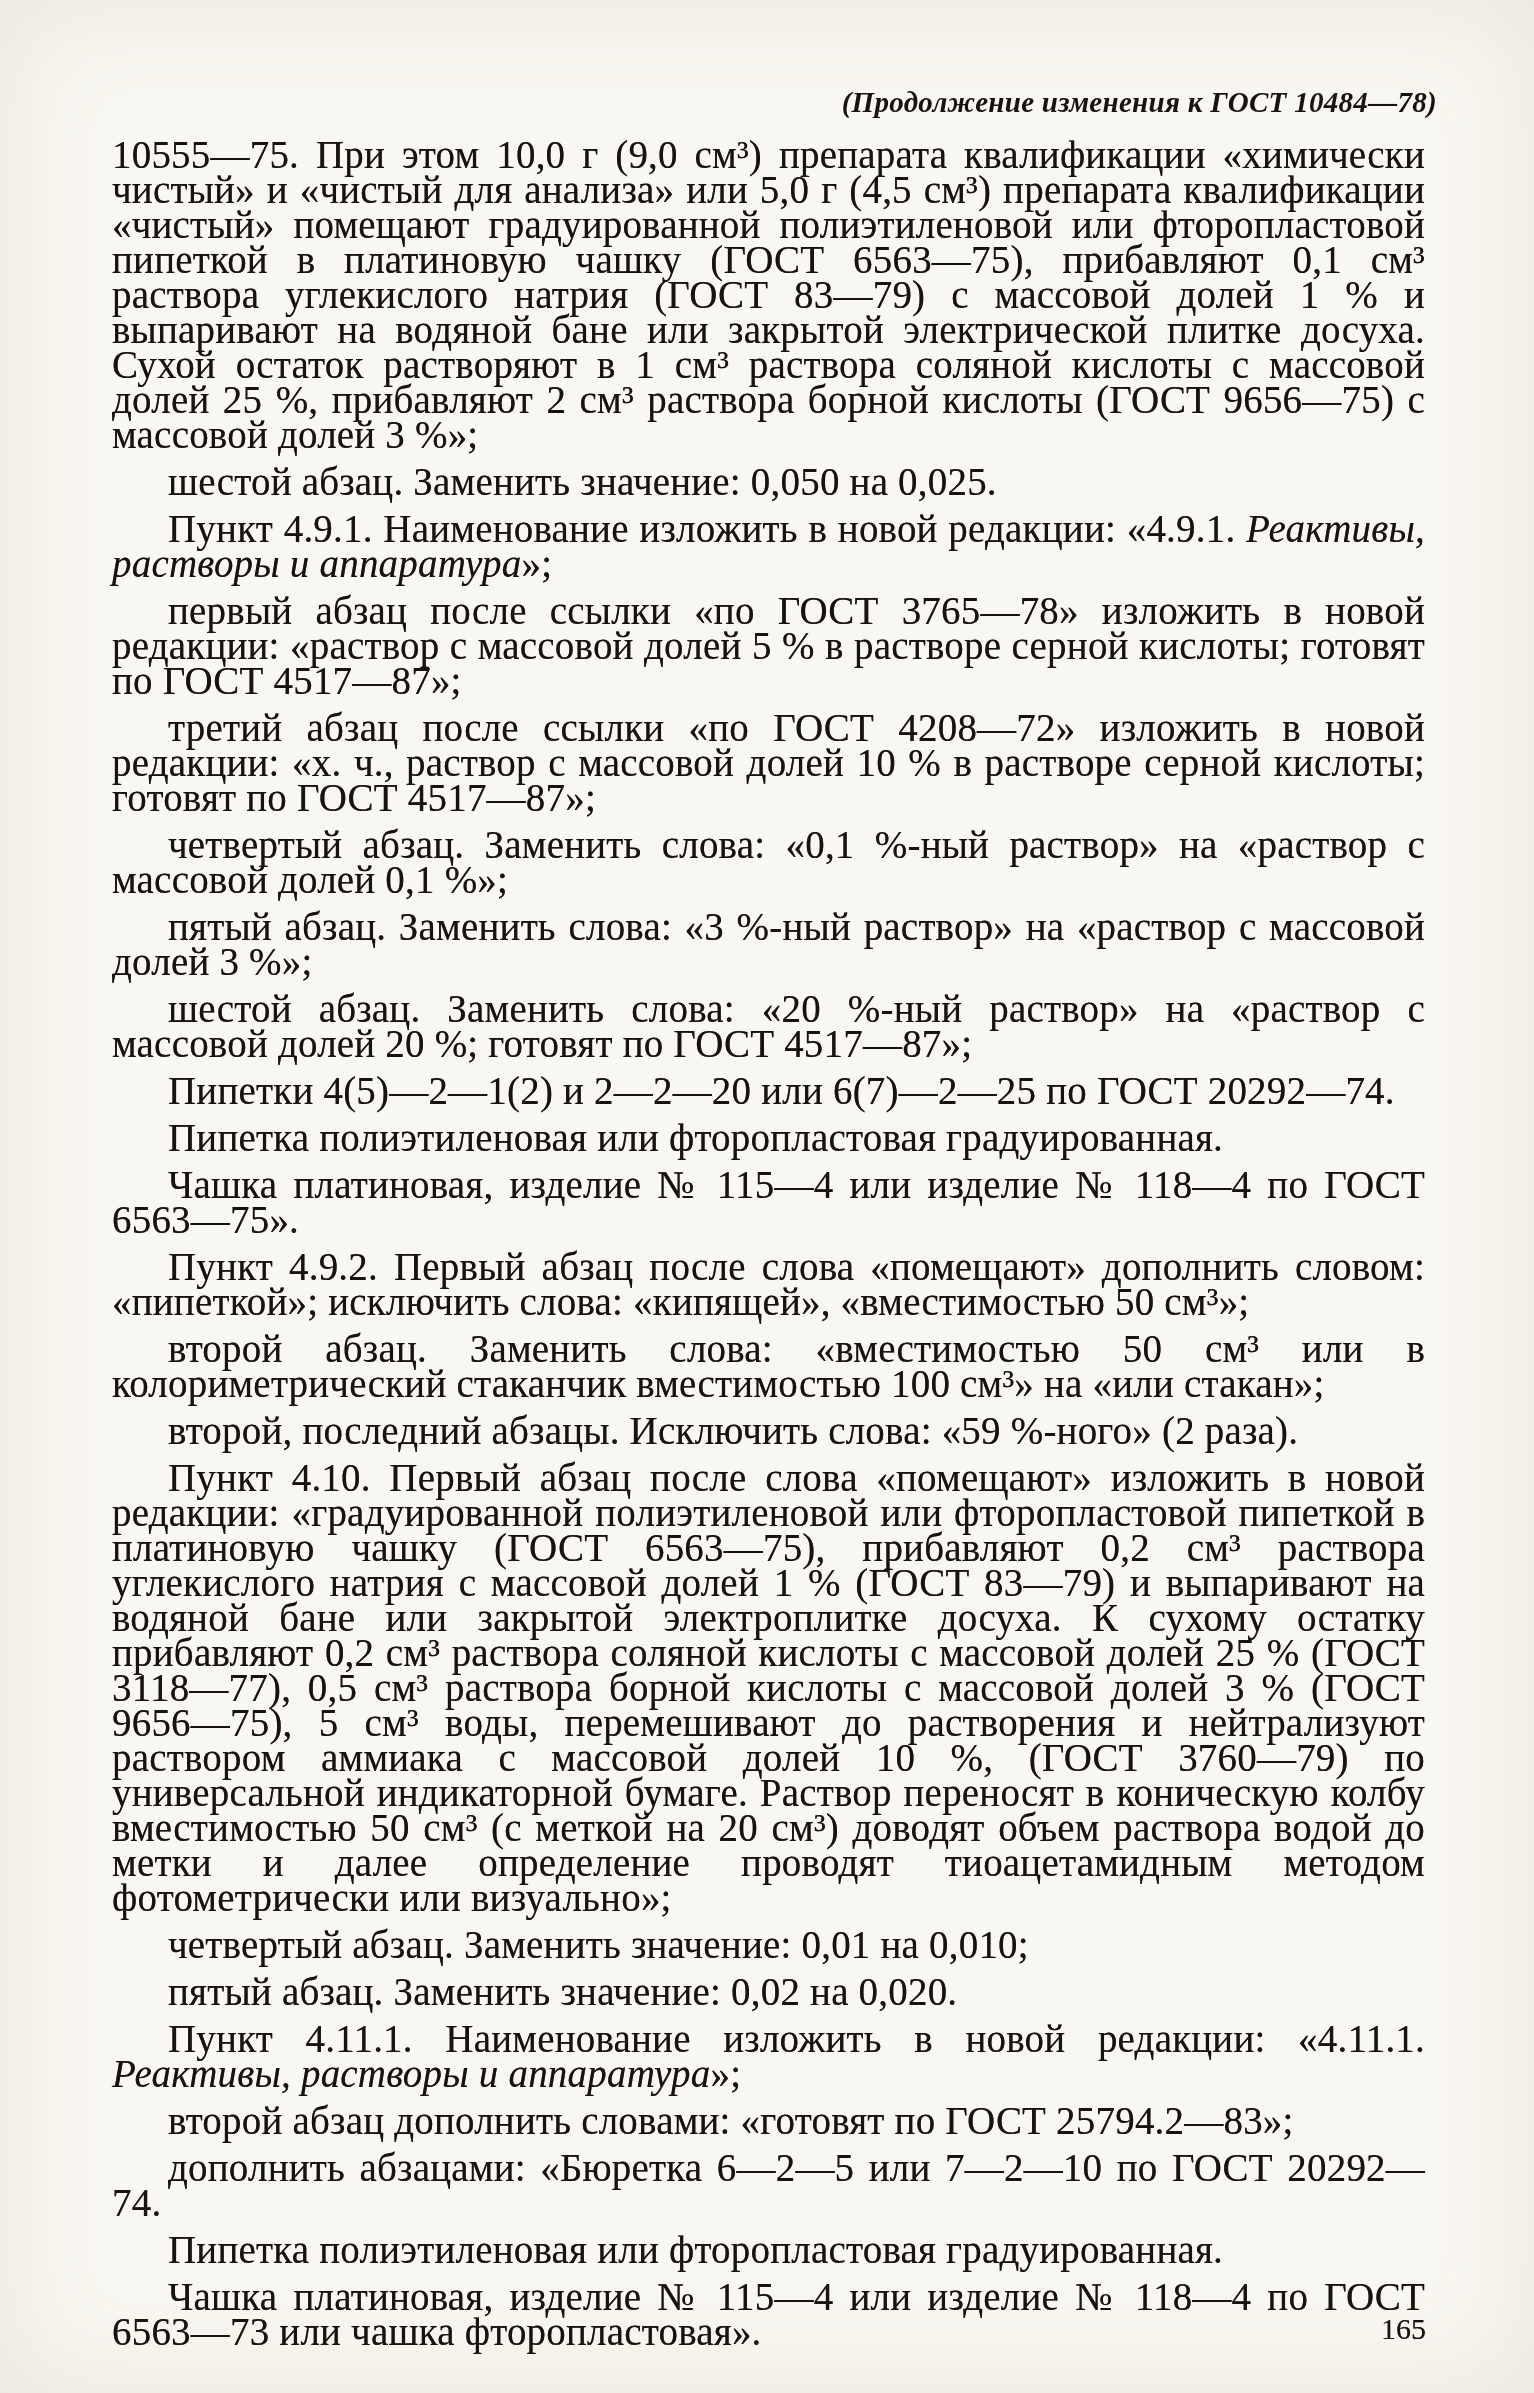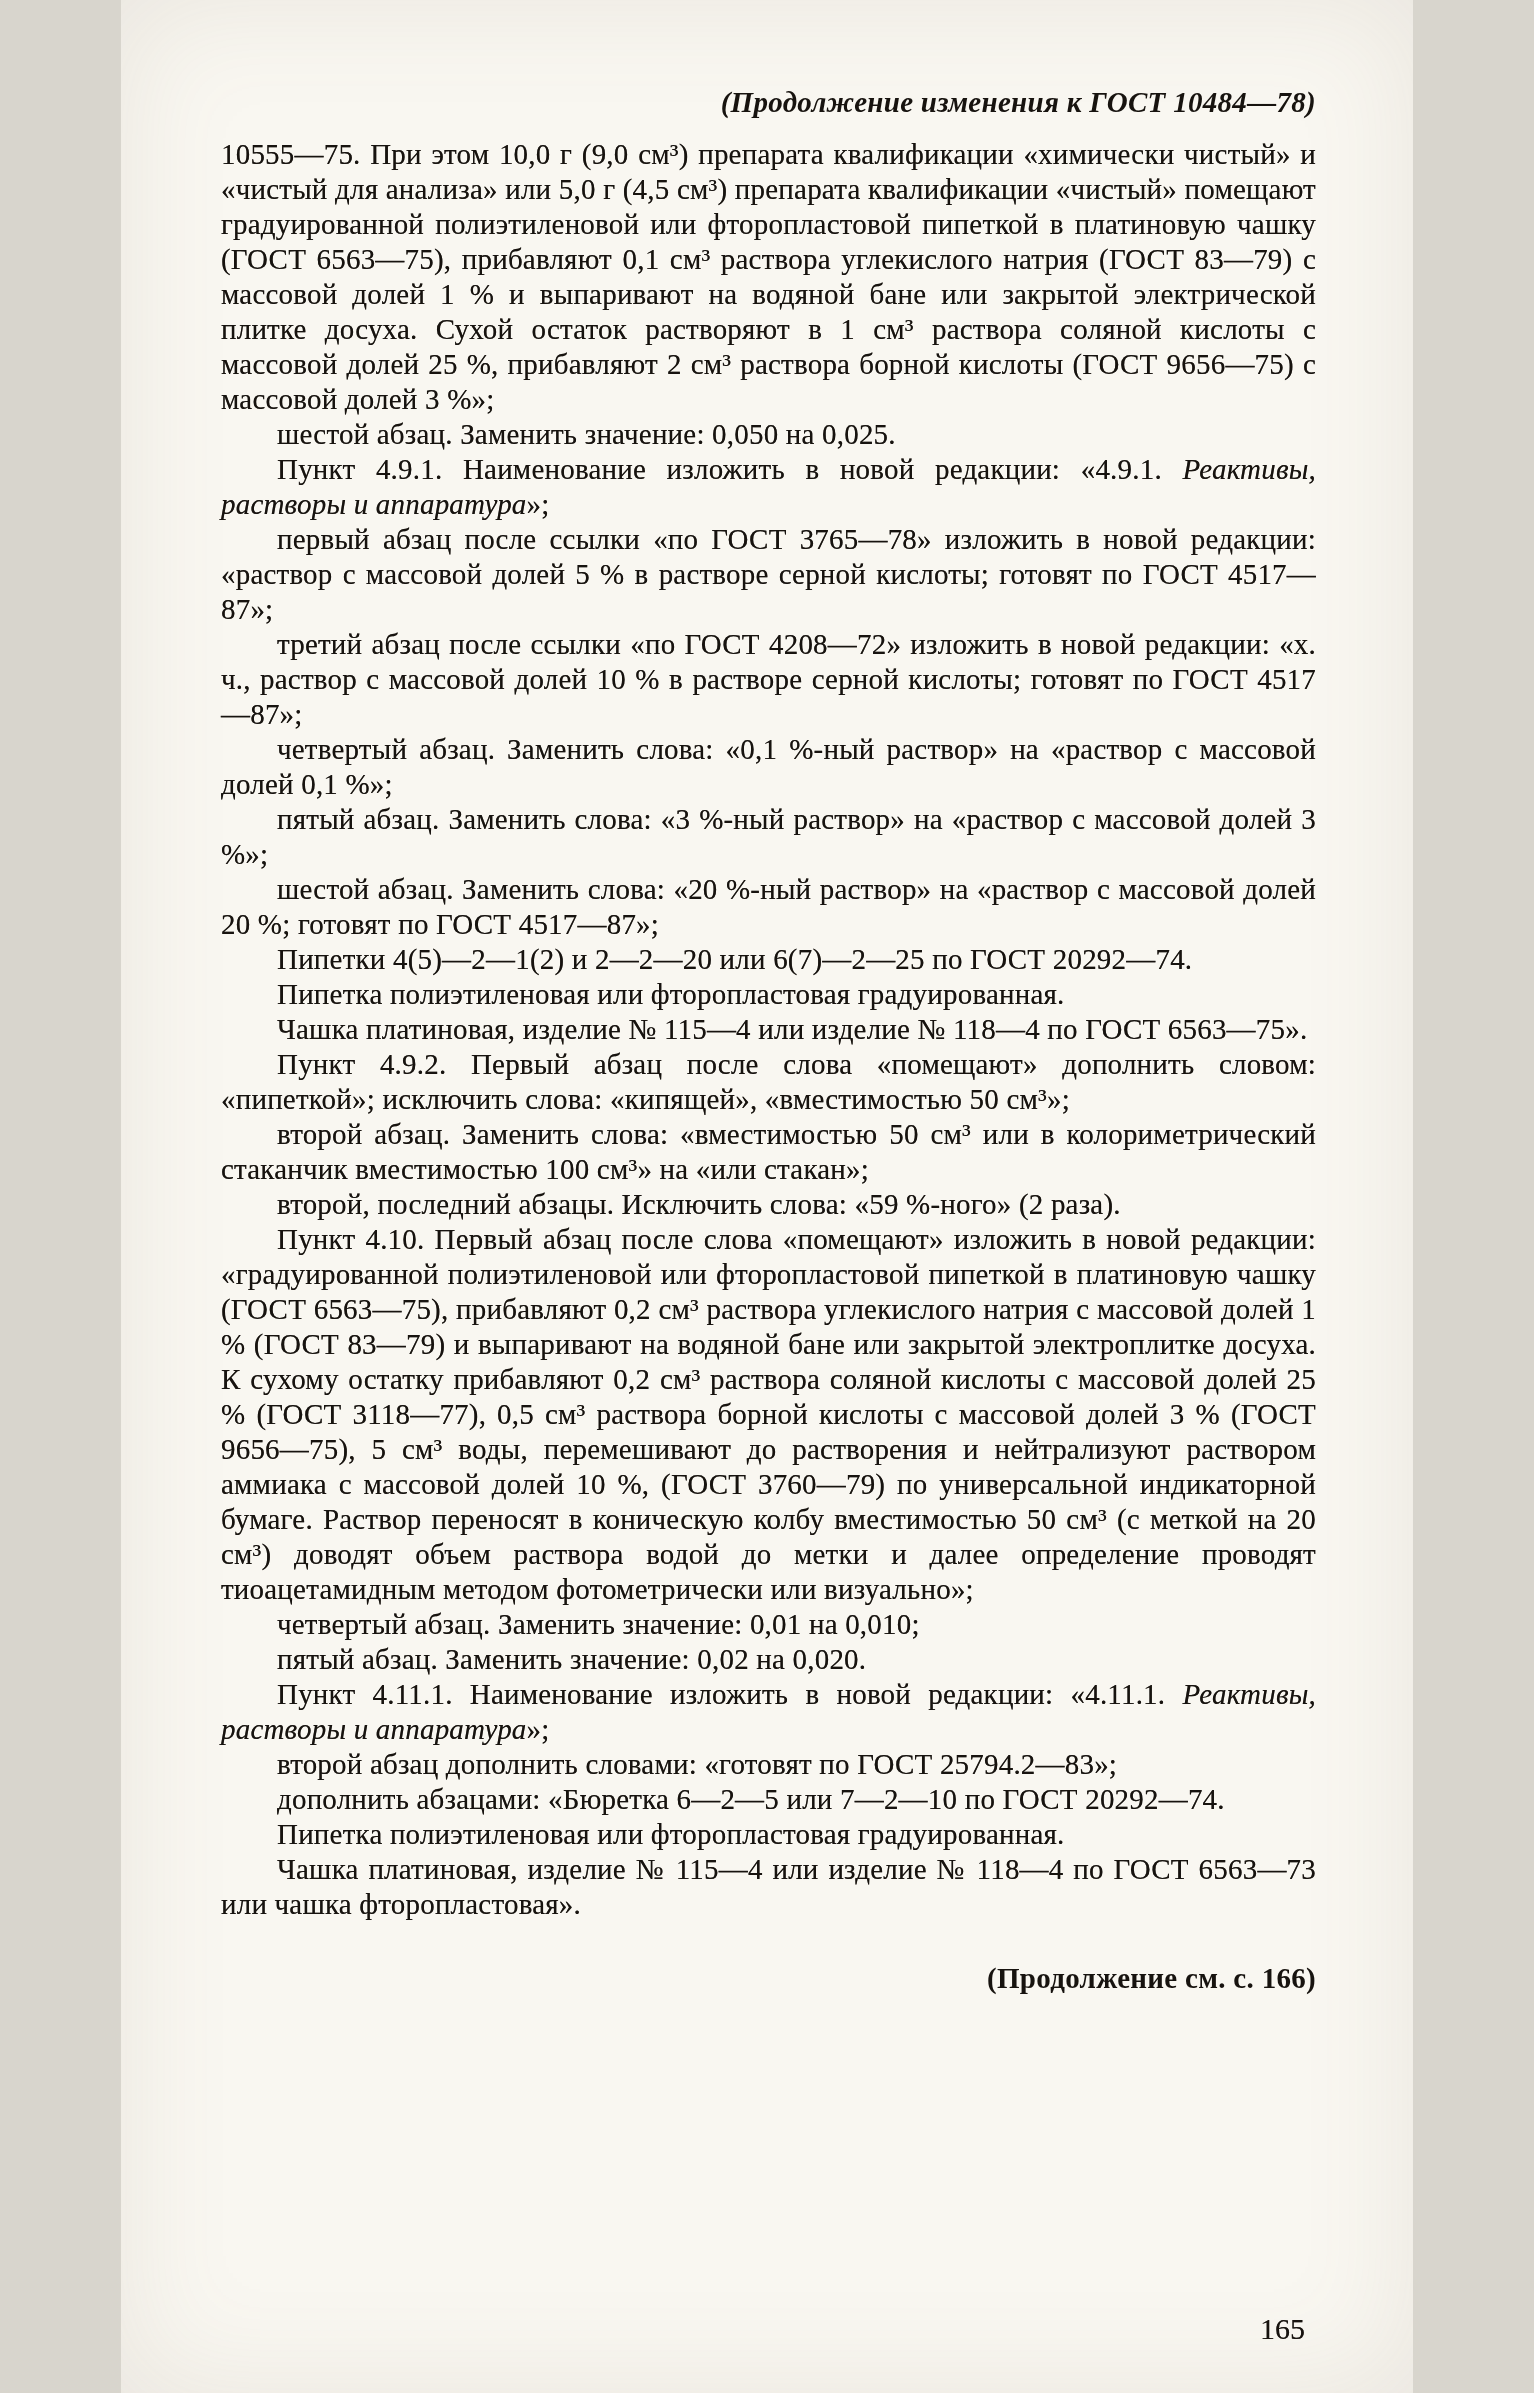--- a/index.html
+++ b/index.html
@@ -2,43 +2,43 @@
 <html><head>
 <meta charset="utf-8">
 <style>
   html, body {
     margin: 0;
     padding: 0;
     background: #d8d5cd;
   }
   .page {
     position: relative;
-    width: 1292px;
+    width: 1534px;
     height: 2394px;
     margin: 0 auto;
     background: #f9f7f1;
     color: #17130f;
     font-family: "Liberation Serif", "DejaVu Serif", serif;
     box-sizing: border-box;
     padding: 85px 97px 0 100px;
     overflow: hidden;
     box-shadow: inset 0 0 116px rgba(120,110,90,0.12);
   }
   .header-note {
     font-size: 29px;
     line-height: 35px;
     font-weight: bold;
     font-style: italic;
     text-align: right;
     margin-bottom: 17.4px;
     letter-spacing: 0.3px;
   }
   .body-text p.para {
-    margin: 0;
-    font-size: 29px;
+    margin: 12px;
+    font-size: 39px;
     line-height: 35px;
     text-align: justify;
     text-shadow: 0 0 0.6px rgba(20,15,10,0.65);
     letter-spacing: 0.2px;
   }
   .body-text p.para.indent {
     text-indent: 56px;
   }
   .it {
     font-style: italic;

